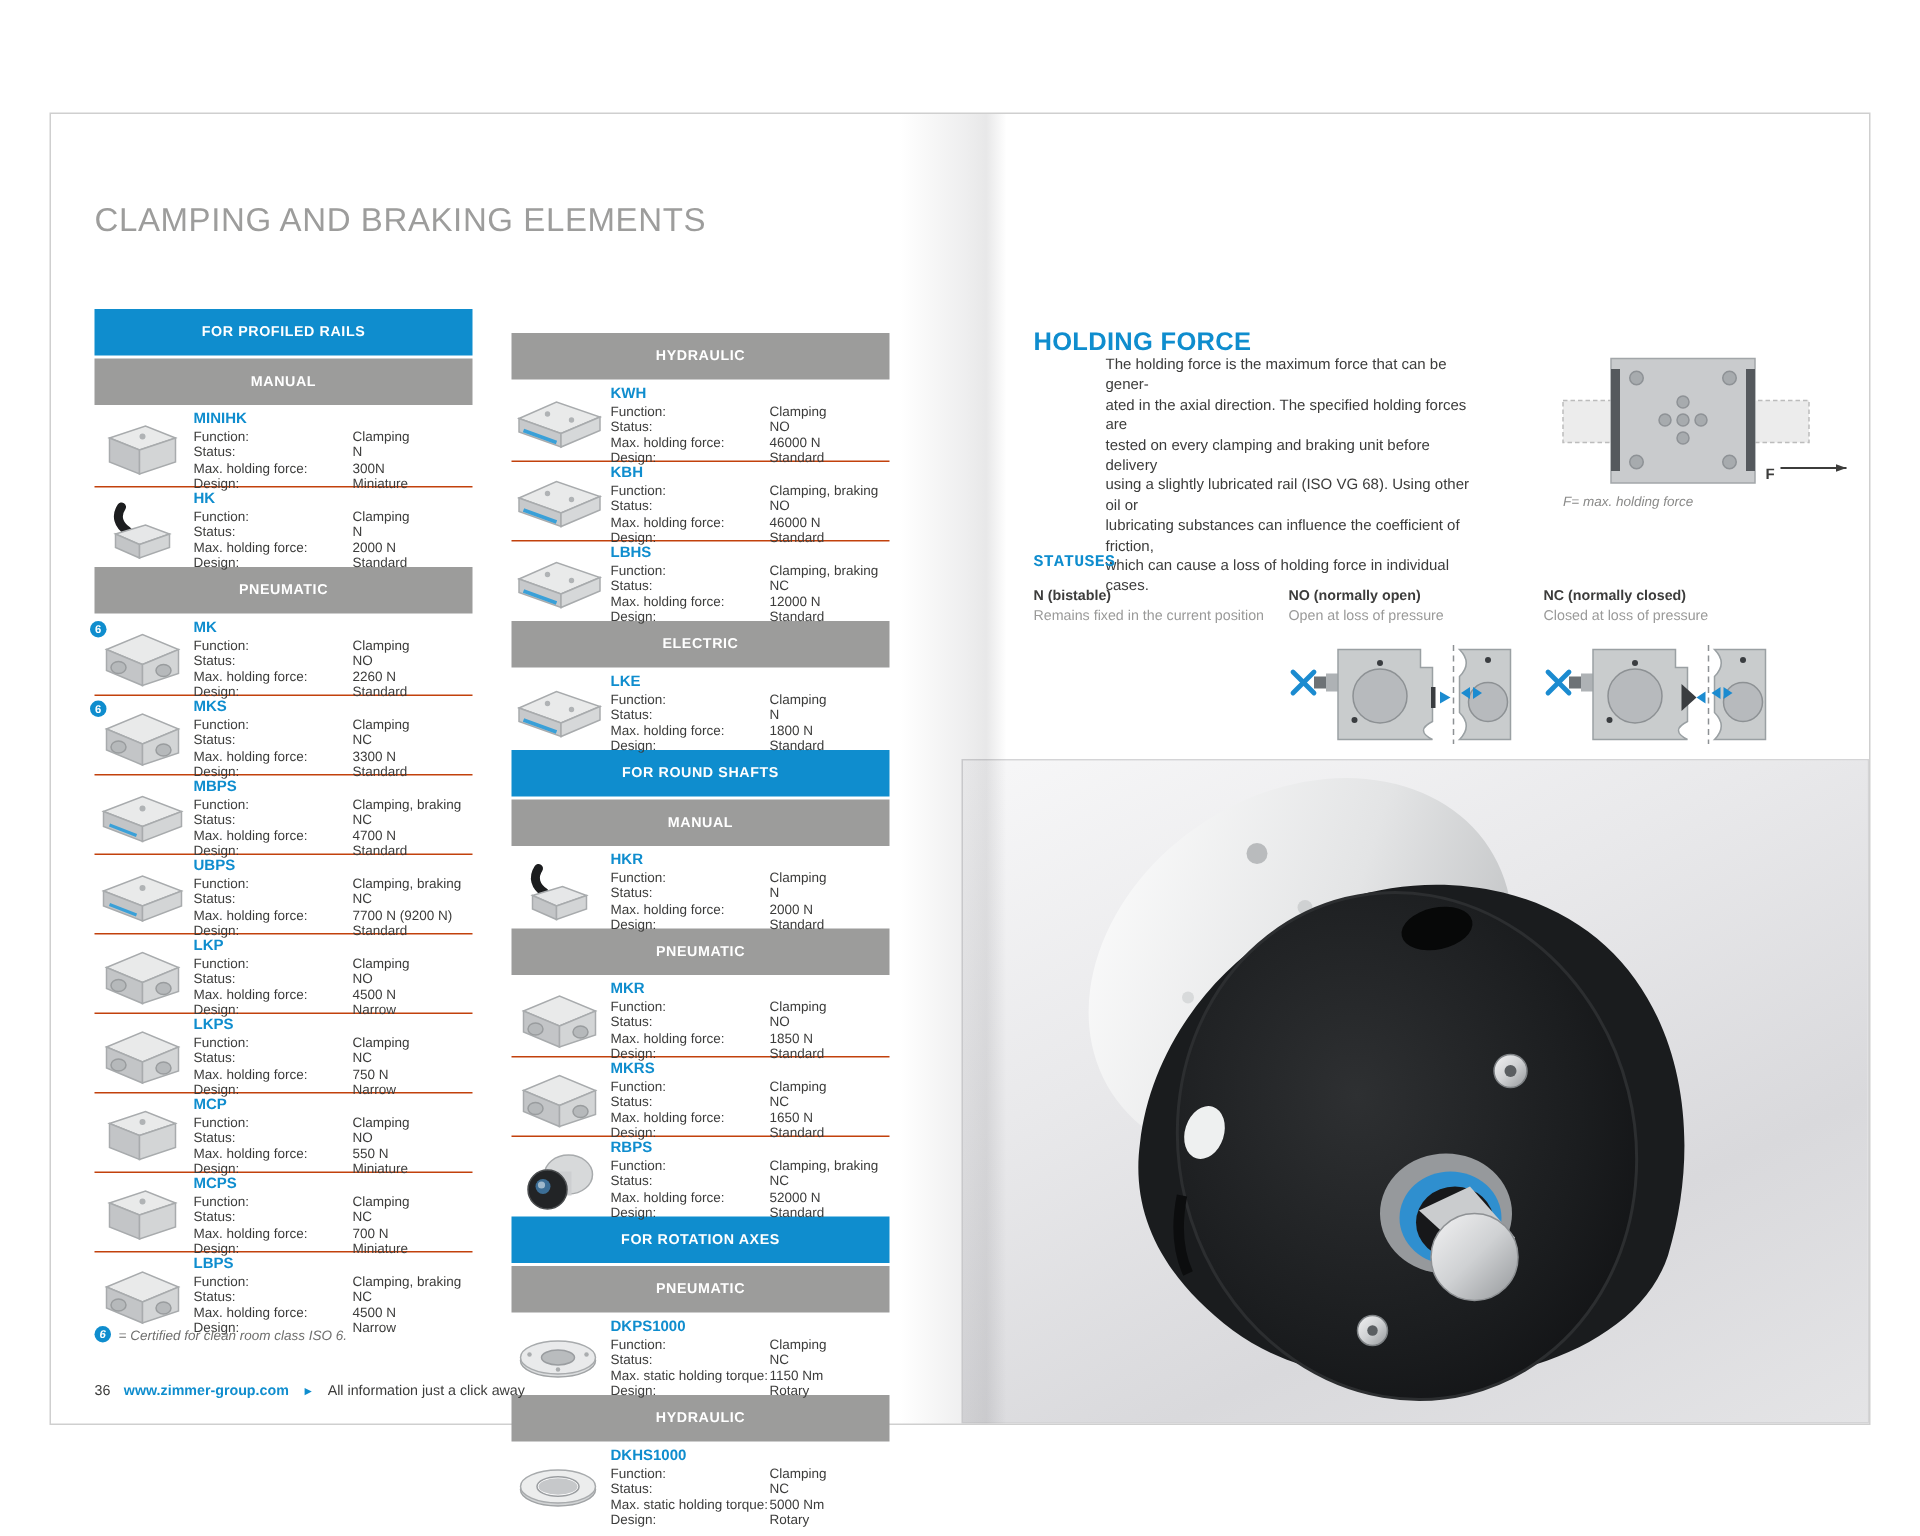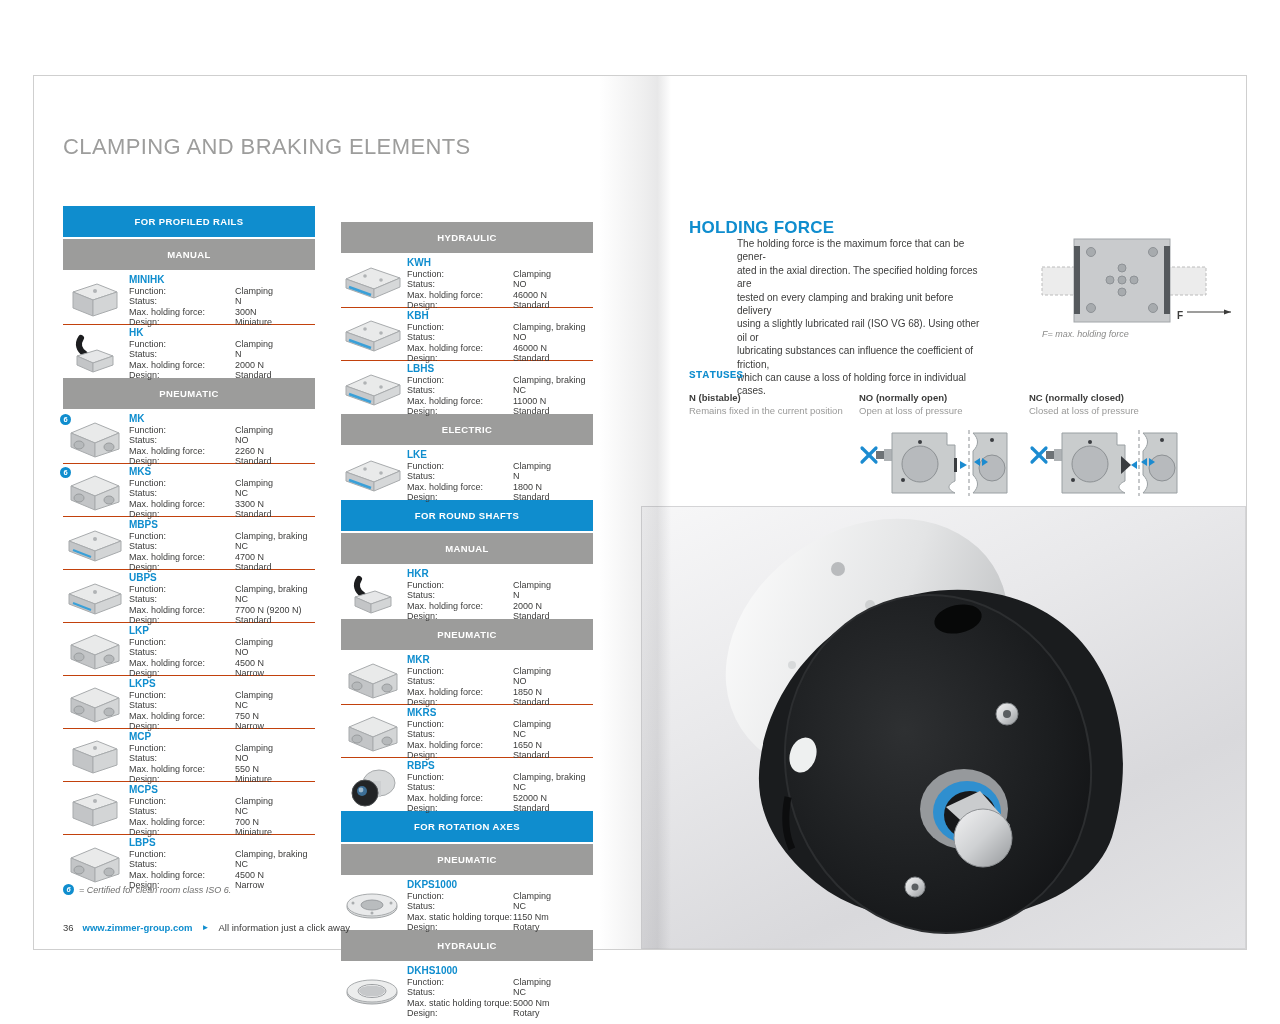--- a/index.html
+++ b/index.html
@@ -482,21 +482,21 @@
           <div class="spec">
             <span class="lab">Function:</span>
             <span class="val">Clamping, braking</span>
           </div>
           <div class="spec">
             <span class="lab">Status:</span>
             <span class="val">NC</span>
           </div>
           <div class="spec">
             <span class="lab">Max. holding force:</span>
-            <span class="val">11000 N</span>
+            <span class="val">12000 N</span>
           </div>
           <div class="spec">
             <span class="lab">Design:</span>
             <span class="val">Standard</span>
           </div>
         </div>
       </div>
       <div class="bar gray">ELECTRIC</div>
       <div class="prod nb">
         <div class="imgcell">

